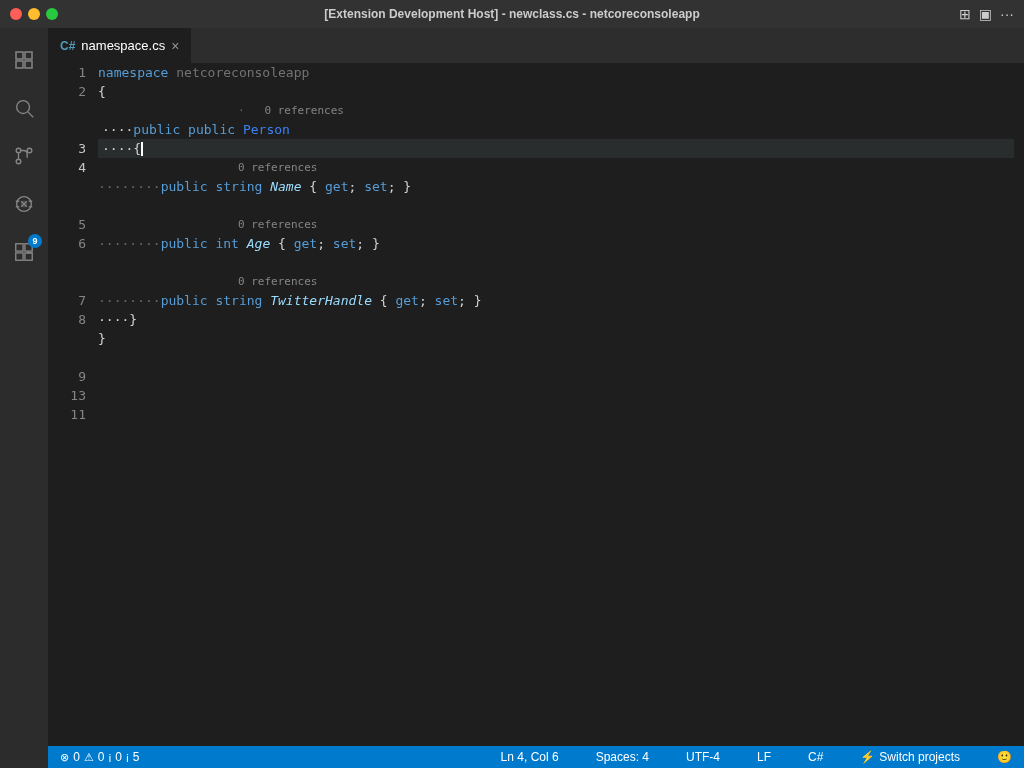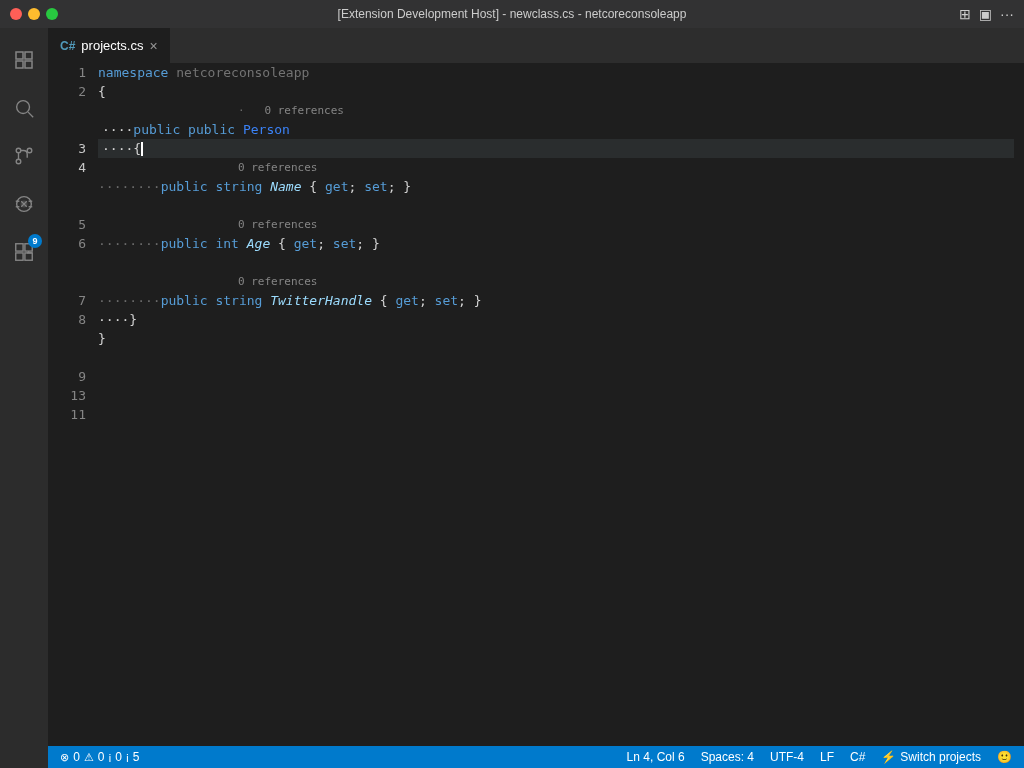--- a/index.html
+++ b/index.html
@@ -34,21 +34,21 @@
       width: 12px;
       height: 12px;
       border-radius: 50%;
     }
     .traffic-light.close { background: #ff5f57; }
     .traffic-light.minimize { background: #febc2e; }
     .traffic-light.maximize { background: #28c840; }
     .title-text {
       color: #cccccc;
       font-size: 12px;
-      font-weight: 400;
+      font-weight: 700;
     }
     .title-bar-right {
       position: absolute;
       right: 10px;
       display: flex;
       gap: 8px;
       align-items: center;
     }
     .title-bar-icon {
       color: #cccccc;
@@ -243,21 +243,21 @@
     }
     .status-left {
       display: flex;
       align-items: center;
       gap: 8px;
     }
     .status-right {
       margin-left: auto;
       display: flex;
       align-items: center;
-      gap: 8px;
+      gap: 29px;
     }
     .status-item {
       color: #ffffff;
       font-size: 12px;
       display: flex;
       align-items: center;
       gap: 4px;
       cursor: pointer;
       padding: 0 4px;
       height: 22px;
@@ -327,21 +327,21 @@
       </svg>
       <div class="badge">9</div>
     </div>
   </div>
 
   <div class="editor-area">
 
     <div class="tabs-bar">
       <div class="tab active">
         <span class="tab-icon">C#</span>
-        <span>projects.cs</span>
+        <span>namespace.cs</span>
         <span class="tab-close">×</span>
       </div>
     </div>
 
     <div class="editor">
 
       <div class="line-numbers">
         <div class="line-number">1</div>
         <div class="line-number">2</div>
         <div class="line-number" style="height:38px; line-height:38px;"></div>

